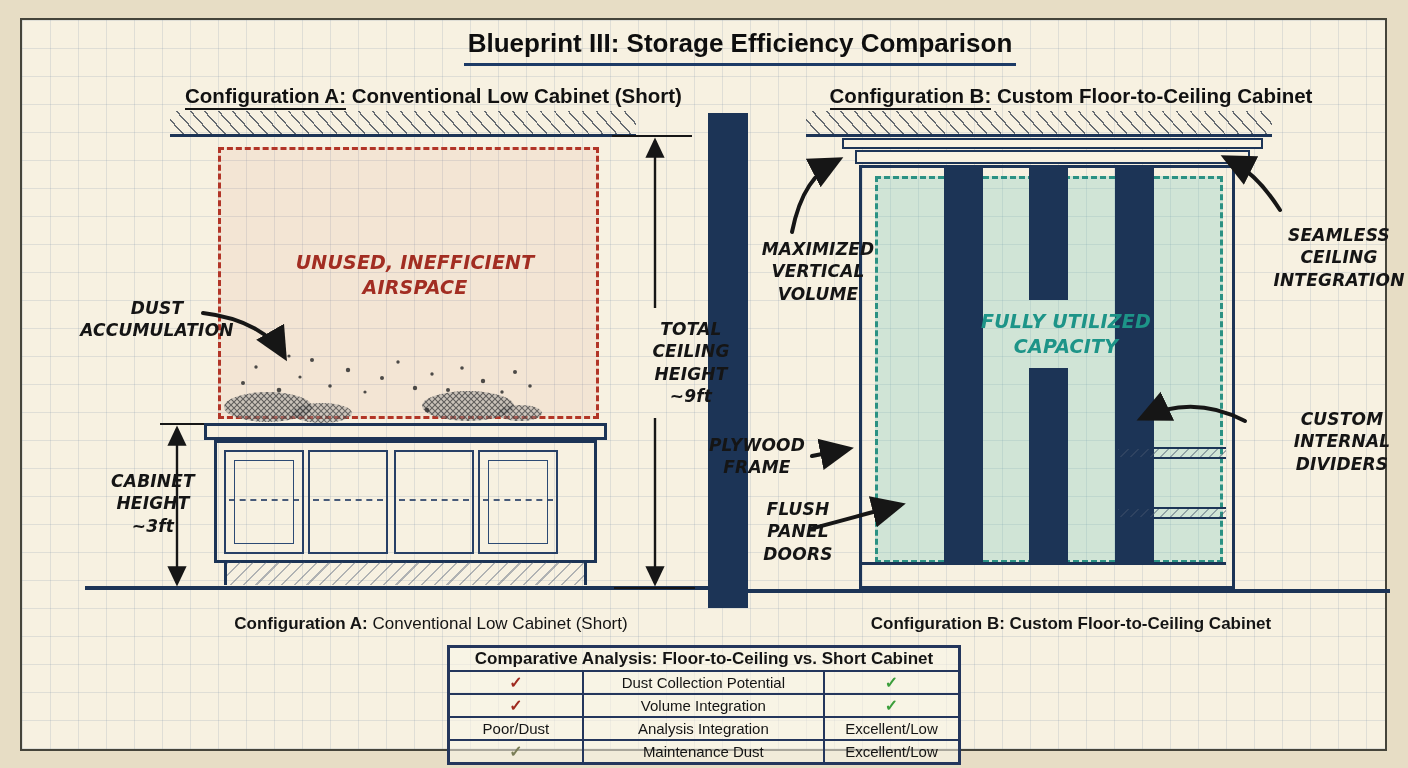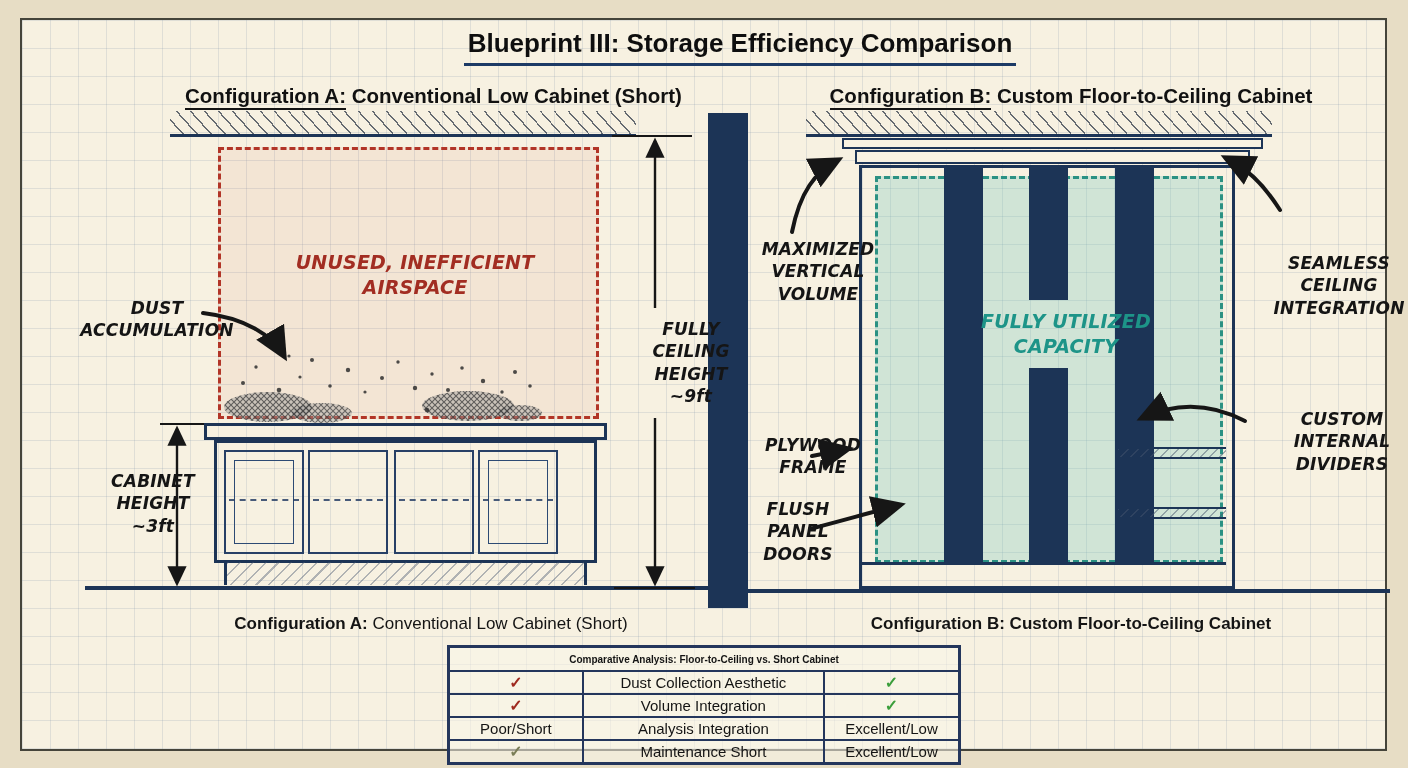--- a/index.html
+++ b/index.html
@@ -48,21 +48,21 @@
   .stile{width:3px;background:#1c3456;}
   .shelf{left:1118px;width:72px;height:8px;border-top:2.5px solid #1c3456;border-bottom:2.5px solid #1c3456;
          background-image:repeating-linear-gradient(135deg,rgba(70,85,110,.45) 0 1.4px,transparent 1.4px 7px);}
   
   .airspace{left:218px;top:147px;width:339px;height:266px;border:3.5px dashed #b23527;
             background:rgba(205,90,70,.08);}
   
   .cmp-table{position:absolute;left:447px;top:645px;width:514px;border-collapse:collapse;
              font-size:15px;color:#141414;background:rgba(250,246,234,.55);}
   .cmp-table th,.cmp-table td{border:2px solid #24365c;text-align:center;padding:1px 4px;height:19px;}
-  .cmp-table th{font-size:10px;font-weight:bold;height:20px;}
+  .cmp-table th{font-size:17px;font-weight:bold;height:20px;}
   .cmp-table{border:3px solid #24365c;}
   .check{font-weight:bold;font-size:16px;}
   .check-bad{color:#9f2a20;}
   .check-good{color:#3b9e3b;}
   .check-olive{color:#7b7e57;}
   svg.overlay{position:absolute;left:0;top:0;width:1408px;height:768px;pointer-events:none;}
 </style>
 </head>
 <body>
 
@@ -108,21 +108,21 @@
       </div>
   </div>
   <div class="abs baseA hatch-light"></div>
   <div class="abs ink" style="left:85px;top:586px;width:620px;height:3.5px;"></div>
 
   <div class="abs note ctr prelines" style="left:36px;top:297px;width:170px;">DUST
 ACCUMULATION</div>
   <div class="abs note ctr prelines" style="left:60px;top:470px;width:114px;">CABINET
 HEIGHT
 ~3ft</div>
-  <div class="abs note ctr prelines" style="left:606px;top:318px;width:98px;">FULLY
+  <div class="abs note ctr prelines" style="left:606px;top:318px;width:98px;">TOTAL
 CEILING
 HEIGHT
 ~9ft</div>
 
   <div class="abs crown-top"></div>
   <div class="abs crown-mid"></div>
   <div class="abs bodyB"></div>
   <div class="abs tealbox"></div>
   <div class="abs stile" style="left:944px;top:168px;height:395px;"></div>
   <div class="abs stile" style="left:1029px;top:168px;height:132px;"></div>
@@ -131,24 +131,24 @@
   <div class="abs shelf" style="top:447px;"></div>
   <div class="abs shelf" style="top:507px;"></div>
   <div class="abs ink" style="left:862px;top:562px;width:328px;height:3px;"></div>
   <div class="abs ink" style="left:714px;top:589px;width:640px;height:3.5px;"></div>
   <div class="abs note ctr prelines" style="left:716px;top:238px;width:132px;">MAXIMIZED
 VERTICAL
 VOLUME</div>
 
   <div class="abs note note-teal ctr prelines" style="left:897px;top:309px;width:266px;">FULLY UTILIZED
 CAPACITY</div>
-  <div class="abs note ctr prelines" style="left:1236px;top:224px;width:134px;margin-top:28px;">SEAMLESS
+  <div class="abs note ctr prelines" style="left:1236px;top:224px;width:134px;">SEAMLESS
 CEILING
 INTEGRATION</div>
-  <div class="abs note ctr prelines" style="left:724px;top:434px;width:106px;text-align:center;">PLYWOOD
+  <div class="abs note ctr prelines" style="left:668px;top:434px;width:106px;text-align:center;">PLYWOOD
 FRAME</div>
   <div class="abs note ctr prelines" style="left:1242px;top:408px;width:128px;">CUSTOM
 INTERNAL
 DIVIDERS</div>
   <div class="abs note ctr prelines" style="left:712px;top:498px;width:100px;">FLUSH
 PANEL
 DOORS</div>
 
   <div class="abs ctr caption" style="left:85px;top:614px;width:620px;">
     <b>Configuration A:</b><span> Conventional Low Cabinet (Short)</span>
@@ -164,36 +164,36 @@
         <col style="width:136px;">
       </colgroup>
     <thead>
       <tr>
           <th colspan="3">Comparative Analysis: Floor-to-Ceiling vs. Short Cabinet</th>
         </tr>
     </thead>
     <tbody>
       <tr>
         <td class="check check-bad">✓</td>
-        <td>Dust Collection Aesthetic</td>
+        <td>Dust Collection Potential</td>
         <td class="check check-good">✓</td>
       </tr>
       <tr>
         <td class="check check-bad">✓</td>
         <td>Volume Integration</td>
         <td class="check check-good">✓</td>
       </tr>
       <tr>
-        <td>Poor/Short</td>
+        <td>Poor/Dust</td>
         <td>Analysis Integration</td>
         <td>Excellent/Low</td>
       </tr>
       <tr>
         <td class="check check-olive">✓</td>
-        <td>Maintenance Short</td>
+        <td>Maintenance Dust</td>
         <td>Excellent/Low</td>
       </tr>
     </tbody>
   </table>
 
   <svg class="overlay" viewBox="0 0 1408 768">
     <defs>
       <marker id="ah-end" orient="auto" markerWidth="9" markerHeight="9" refX="7" refY="4.5">
         <path d="M0,0.5 L8.5,4.5 L0,8.5 z" fill="#161616"></path>
       </marker>

